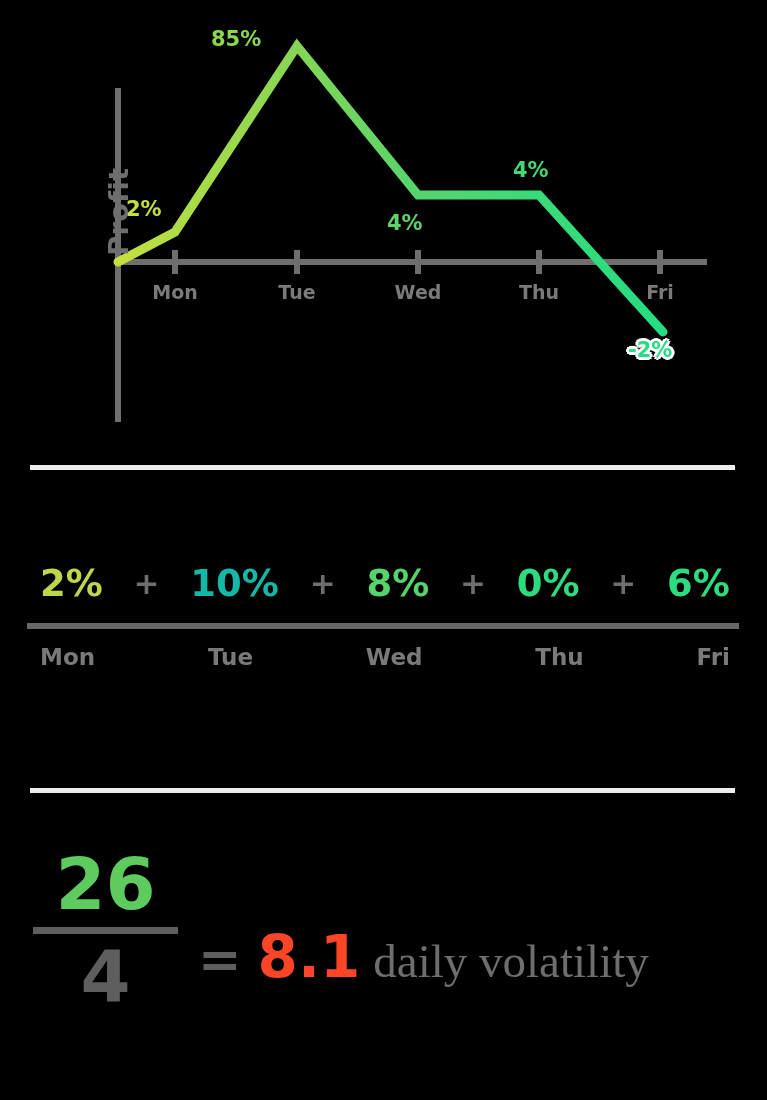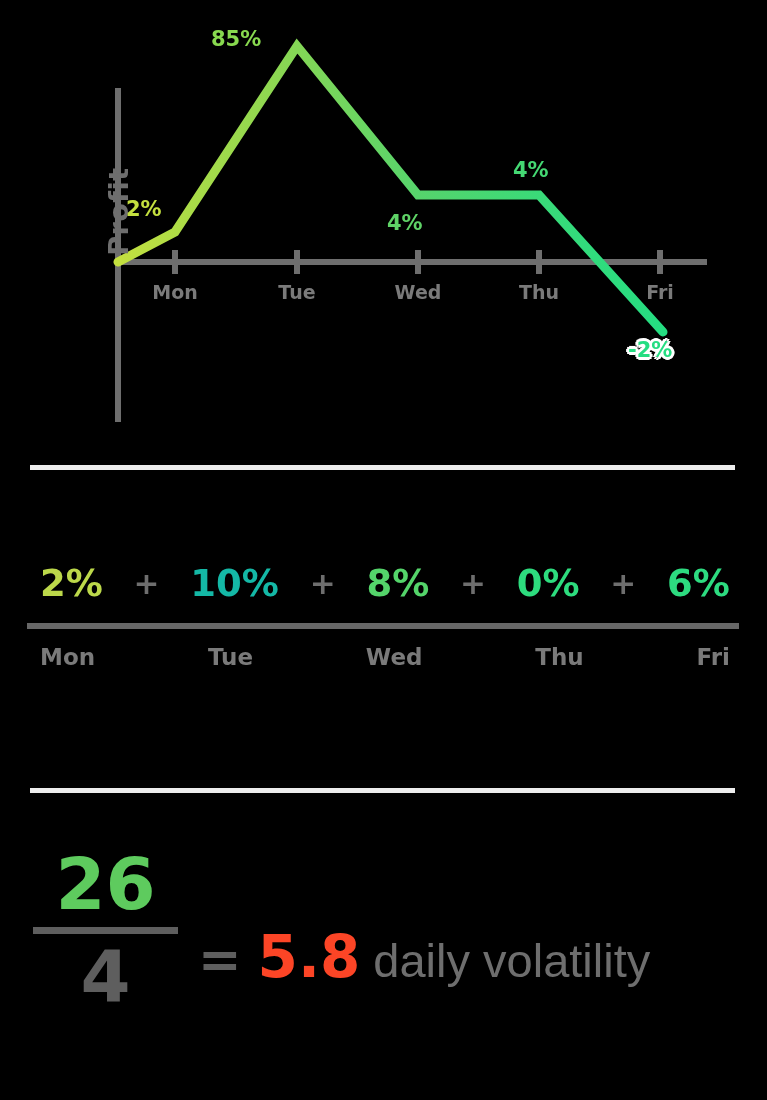--- a/index.html
+++ b/index.html
@@ -174,21 +174,21 @@
     font-size: 58px;
     line-height: 58px;
     font-family: "DejaVu Sans", sans-serif;
     margin-right: 13px;
   }
   #result-caption {
     color: #6e6e6e;
     font-weight: normal;
     font-size: 47px;
     line-height: 58px;
-    font-family: Liberation Sans, sans-serif;
+    font-family: Liberation Serif, serif;
     white-space: nowrap;
   }
 </style>
 </head>
 <body>
 
 <div id="chart-panel">
 
   <svg id="chart-svg" viewBox="0 0 767 440">
     <defs>
@@ -261,16 +261,16 @@
 <div id="result-panel">
 
   <div id="fraction">
     <div id="numerator" style="color:#5ecb5e;">26</div>
     <div id="fraction-bar"></div>
     <div id="denominator">4</div>
   </div>
 
   <div id="equation-right">
     <span id="equals-sign">=</span>
-    <span id="result-value" style="color:#fc4526;">5.8</span>
+    <span id="result-value" style="color:#fc4526;">8.1</span>
     <span id="result-caption">daily volatility</span>
   </div>
 </div>
 
 </body></html>

